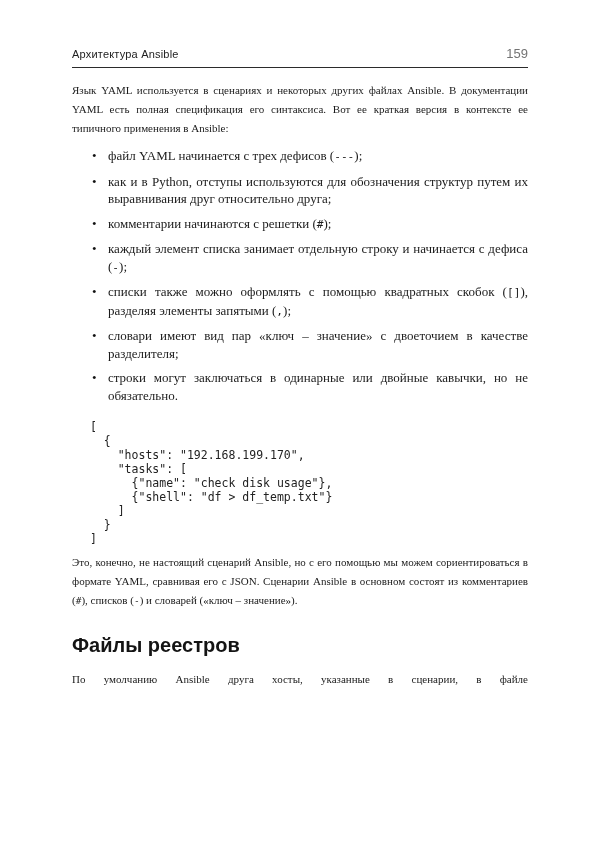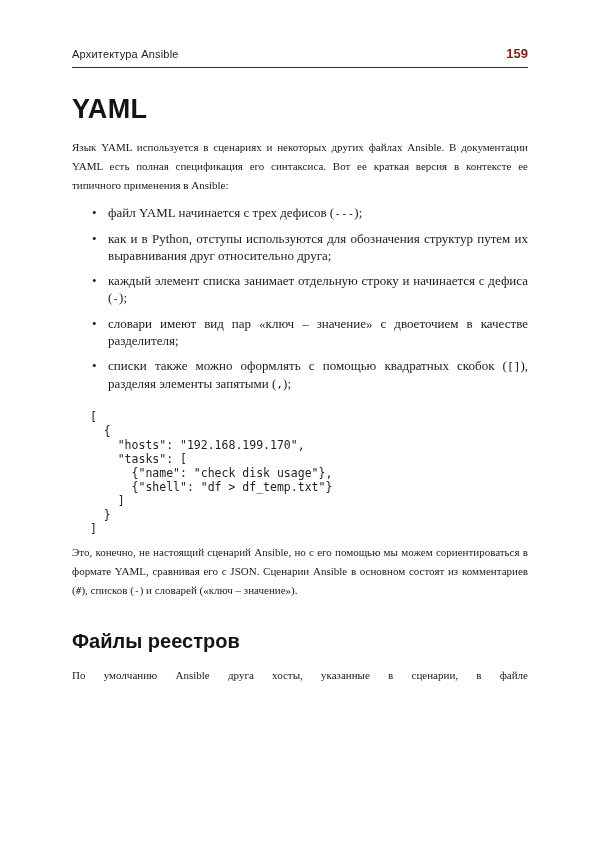--- a/index.html
+++ b/index.html
@@ -14,31 +14,31 @@
     width: 600px; height: 848px;
     padding: 46px 72px 12px 72px;
     background: #ffffff;
     overflow: hidden;
   }
   .running-head {
     display: flex; justify-content: space-between; align-items: baseline;
     font-family: "Liberation Sans", sans-serif;
   }
   .rh-title { font-size: 11px; letter-spacing: 0.2px; color: #222; }
-  .rh-number { font-size: 13px; font-weight: 700; color: #7f1d1d; }
+  .rh-number { font-size: 13px; font-weight: 400; color: #737373; }
   .head-rule { border-top: 1.2px solid #2b2b2b; margin-top: 6px; }
   .h1 {
     font-family: "Liberation Sans", sans-serif;
     font-weight: 700; font-size: 27px; letter-spacing: 0.3px;
     margin-top: 26px; color: #141414;
   }
   .h2 {
     font-family: "Liberation Sans", sans-serif;
     font-weight: 700; font-size: 20px;
-    margin-top: 30px; color: #141414;
+    margin-top: 24px; color: #141414;
   }
   .body {
     font-size: 11px; line-height: 19px;
     text-align: justify;
     margin-top: 13px;
   }
   .body.cont { text-align-last: justify; }
   code {
     font-family: "DejaVu Sans Mono", monospace;
     font-size: 0.86em;
@@ -69,30 +69,31 @@
 <body>
 
 <div class="page">
 
   <div class="running-head">
     <span class="rh-title">Архитектура Ansible</span>
     <span class="rh-number">159</span>
   </div>
   <div class="head-rule"></div>
 
-  <h1 class="h1">YAML</h1>
 
   <p class="body"><span>Язык YAML используется в сценариях и некоторых других файлах Ansible. В документации YAML есть полная спецификация его синтаксиса. Вот ее краткая версия в контексте ее типичного применения в Ansible:</span></p>
 
   <ul class="bullets">
       <li><span>файл YAML начинается с трех дефисов (</span><code>---</code><span>);</span></li>
       <li><span>как и в Python, отступы используются для обозначения структур путем их выравнивания друг относительно друга;</span></li>
+      <li><span>комментарии начинаются с решетки (</span><code>#</code><span>);</span></li>
       <li><span>каждый элемент списка занимает отдельную строку и начинается с дефиса (</span><code>-</code><span>);</span></li>
+      <li><span>списки также можно оформлять с помощью квадратных скобок (</span><code>[]</code><span>), разделяя элементы запятыми (</span><code>,</code><span>);</span></li>
       <li><span>словари имеют вид пар «ключ – значение» с двоеточием в качестве разделителя;</span></li>
-      <li><span>списки также можно оформлять с помощью квадратных скобок (</span><code>[]</code><span>), разделяя элементы запятыми (</span><code>,</code><span>);</span></li>
+      <li><span>строки могут заключаться в одинарные или двойные кавычки, но не обязательно.</span></li>
     </ul>
 
 
   <pre class="code">[
   {
     "hosts": "192.168.199.170",
     "tasks": [
       {"name": "check disk usage"},
       {"shell": "df &gt; df_temp.txt"}
     ]

